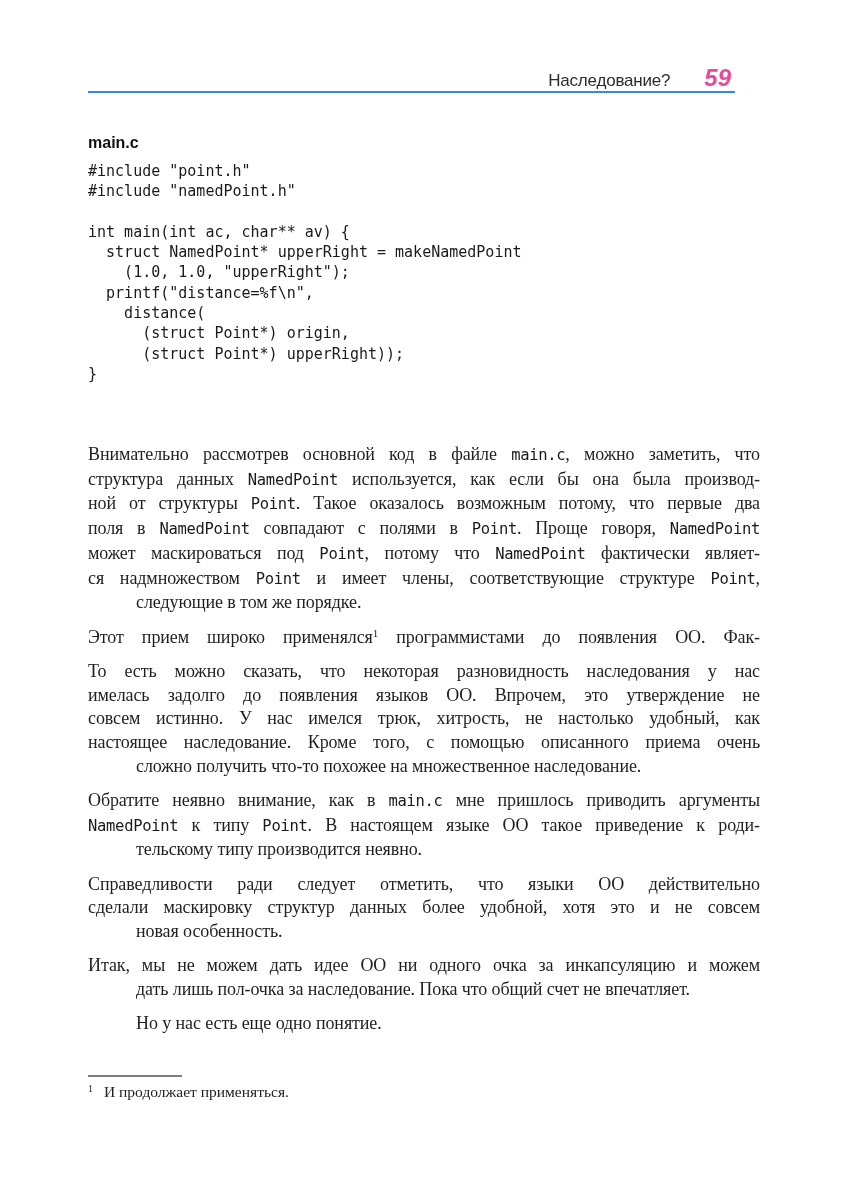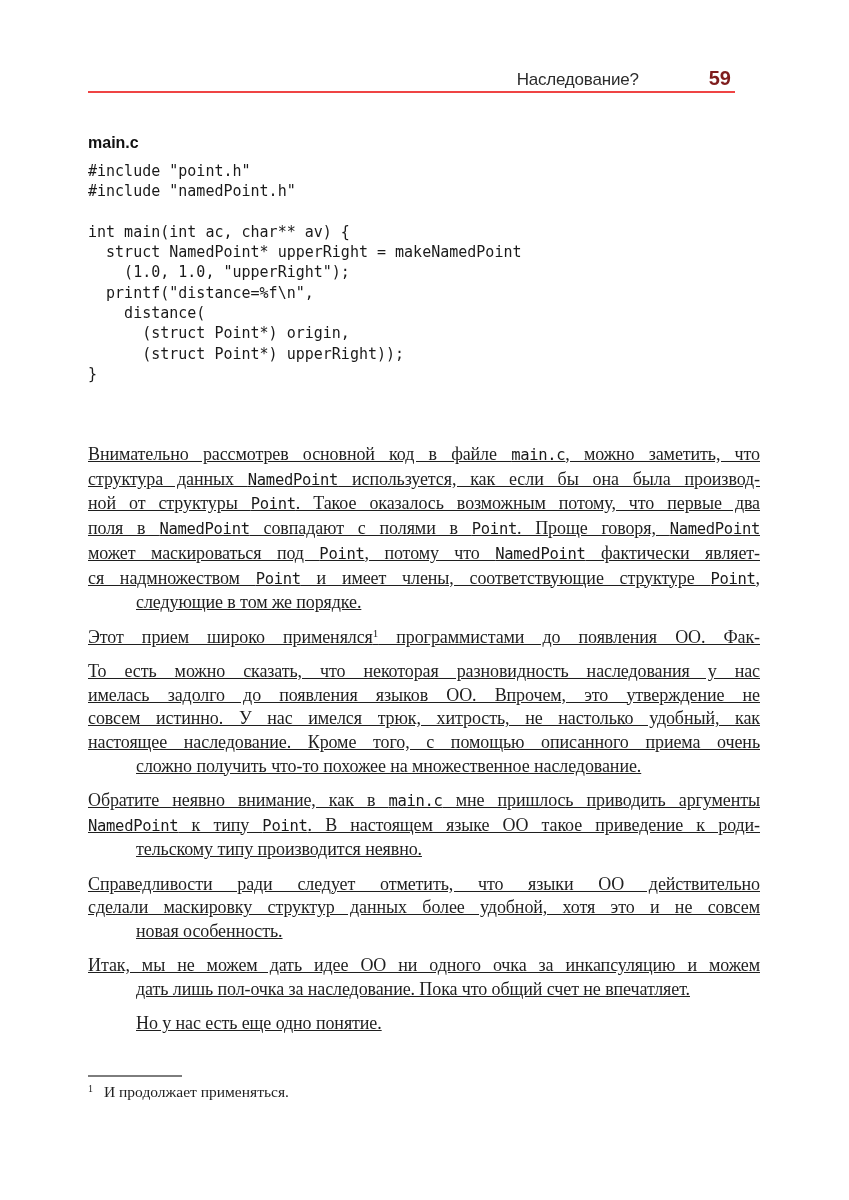--- a/index.html
+++ b/index.html
@@ -12,41 +12,41 @@
     font-family: "Liberation Serif", serif;
     color: #1e1e1e;
   }
   
   .running-head {
     position: absolute;
     left: 88px;
     top: 66px;
     width: 647px;
     height: 27px;
-    border-bottom: 2px solid #ef4444;
+    border-bottom: 2px solid #3b82f6;
     display: flex;
     justify-content: flex-end;
     align-items: baseline;
     box-sizing: border-box;
     font-family: "Liberation Sans", sans-serif;
-    gap: 36px;
   }
   .rh-title {
     font-size: 17px;
     color: #2c2c2c;
     letter-spacing: -0.2px;
     line-height: 24px;
   }
   .rh-num {
-    font-size: 20px;
+    font-size: 24px;
     font-weight: bold;
-    color: #7f1d1d;
+    color: #ec4899;
     margin-left: 34px;
     margin-right: 4px;
     line-height: 24px;
+    font-style: italic;
   }
   
   .listing-title {
     position: absolute;
     left: 88px;
     top: 132px;
     margin: 0;
     font-family: "Liberation Sans", sans-serif;
     font-weight: bold;
     font-size: 16px;
@@ -67,21 +67,20 @@
   
   .body-text {
     position: absolute;
     left: 88px;
     top: 443px;
     width: 672px;
     font-size: 18px;
     line-height: 23.7px;
     letter-spacing: -0.1px;
     color: #1f1f1f;
-    text-decoration: underline;
   }
   .para { margin: 0 0 10.6px 0; }
   .line { text-align: justify; text-align-last: justify; }
   .line.last { text-align-last: left; margin-left: 48px; }
   .mono {
     font-family: "DejaVu Sans Mono", monospace;
     font-size: 15.5px;
     letter-spacing: -0.3px;
     color: #1a1a1a;
   }

